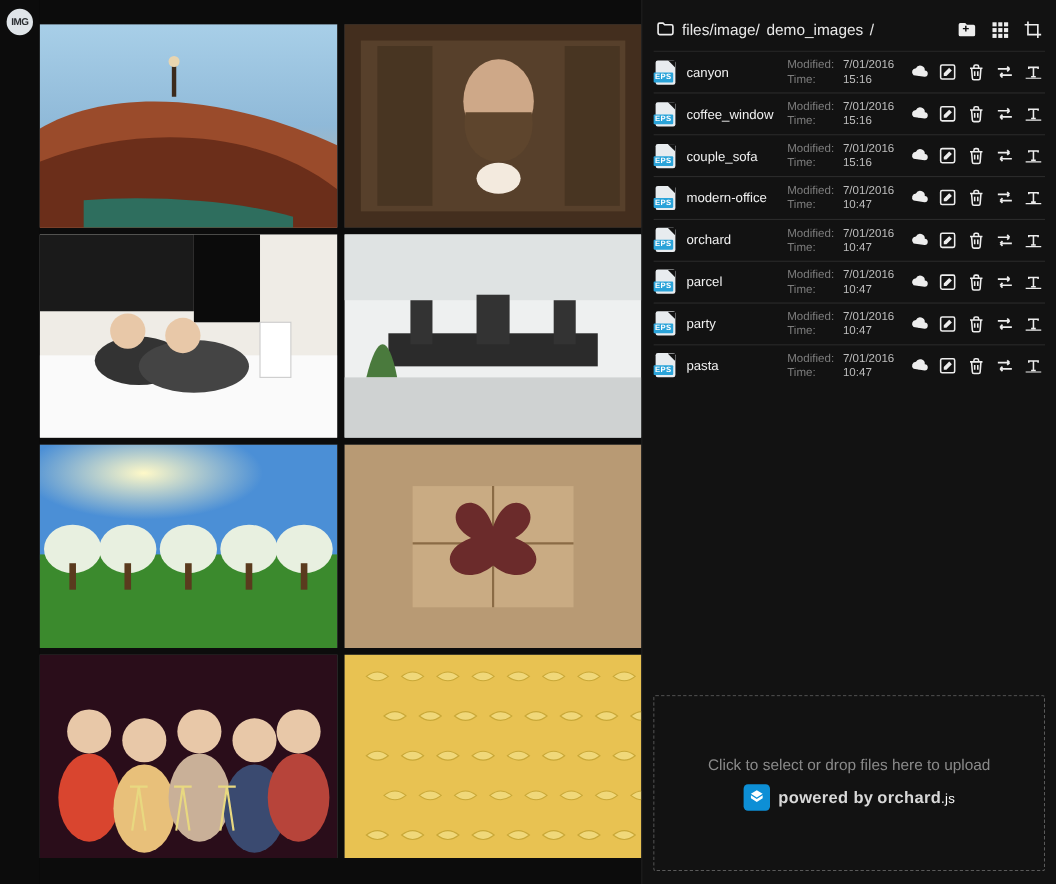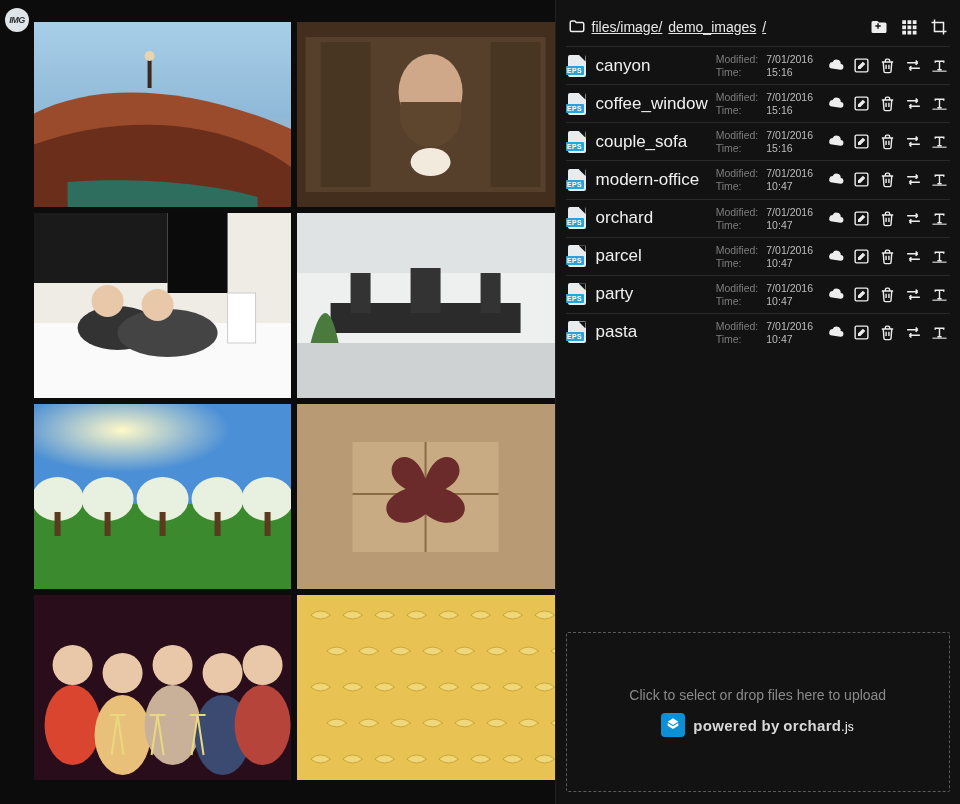--- a/index.html
+++ b/index.html
@@ -12,36 +12,36 @@
   .app { display: flex; width: 100%; height: 100%; }
 
   
   .mini-sidebar {
     width: 36px; background: #0c0c0c;
     padding-top: 8px; display: flex; flex-direction: column; align-items: center;
   }
   .logo {
     width: 24px; height: 24px; border-radius: 50%;
     background: #dfe4e8; display: flex; align-items: center; justify-content: center;
-    color: #2a2d30; font-size: 9px; font-weight: 700; letter-spacing: -0.5px; font-style: italic;
+    color: #2a2d30; font-size: 9px; font-weight: 700; letter-spacing: -0.5px;
   }
 
   
   .gallery {
     width: 547px; height: 100%; padding: 22px 0 0 0;
     display: grid; grid-template-columns: 1fr 1fr; grid-auto-rows: 185px;
     gap: 6px; background: #0c0c0c; align-content: start;
   }
   .thumb { background: #333 center/cover no-repeat; overflow: hidden; position: relative; }
   .thumb svg { width: 100%; height: 100%; display: block; }
 
   
   .panel { flex: 1; height: 100%; background: #121212; border-left: 1px solid #202020; display: flex; flex-direction: column; }
   .panel-top { padding: 14px 10px 0 10px; flex: 1; display: flex; flex-direction: column; min-height: 0; }
-  .crumb-row { display: flex; align-items: flex-end; gap: 9px; padding: 4px 2px 10px 2px; text-decoration: underline; }
+  .crumb-row { display: flex; align-items: flex-end; gap: 9px; padding: 4px 2px 10px 2px; }
   .crumb-left { display: flex; align-items: center; gap: 6px; flex: 1; }
   .crumb { color: #e8e8e8; font-size: 14px; }
   .crumb-sep { color: #e8e8e8; font-size: 14px; }
   .top-actions { display: flex; gap: 12px; }
   .icn { width: 18px; height: 18px; color: #ededed; display: inline-flex; align-items: center; justify-content: center; cursor: pointer; }
   .file-list { overflow: auto; }
   .file-row {
     display: flex; align-items: center; gap: 8px;
     border-top: 1px solid #2a2a2a; padding: 6px 2px; min-height: 32px;
   }
@@ -53,21 +53,21 @@
     position: absolute; top: 0; right: 0; width: 7px; height: 7px;
     background: #121212;
     clip-path: polygon(100% 0, 0 0, 100% 100%);
   }
   .file-icon .tag {
     position: absolute; left: -2px; bottom: 2px; width: 18px; height: 9px;
     background: #2aa3d9; color: #fff; font-size: 7px; font-weight: 700;
     display: flex; align-items: center; justify-content: center; letter-spacing: 0.3px;
     border-radius: 1px;
   }
-  .file-name { flex: 1; font-size: 17px; color: #f0f0f0; padding-left: 2px; }
+  .file-name { flex: 1; font-size: 12px; color: #f0f0f0; padding-left: 2px; }
   .meta { display: grid; grid-template-columns: auto auto; column-gap: 8px; row-gap: 1px;
           font-size: 10.5px; color: #7d7d7d; line-height: 1.15; margin-right: 6px; }
   .meta .val { color: #bdbdbd; }
   .row-actions { display: flex; gap: 9px; align-items: center; }
   .row-actions .icn { width: 17px; height: 17px; }
 
   
   .dropzone-wrap { padding: 10px 10px 12px 10px; }
   .dropzone {
     border: 1.5px dashed #5a5a5a; border-radius: 2px;

